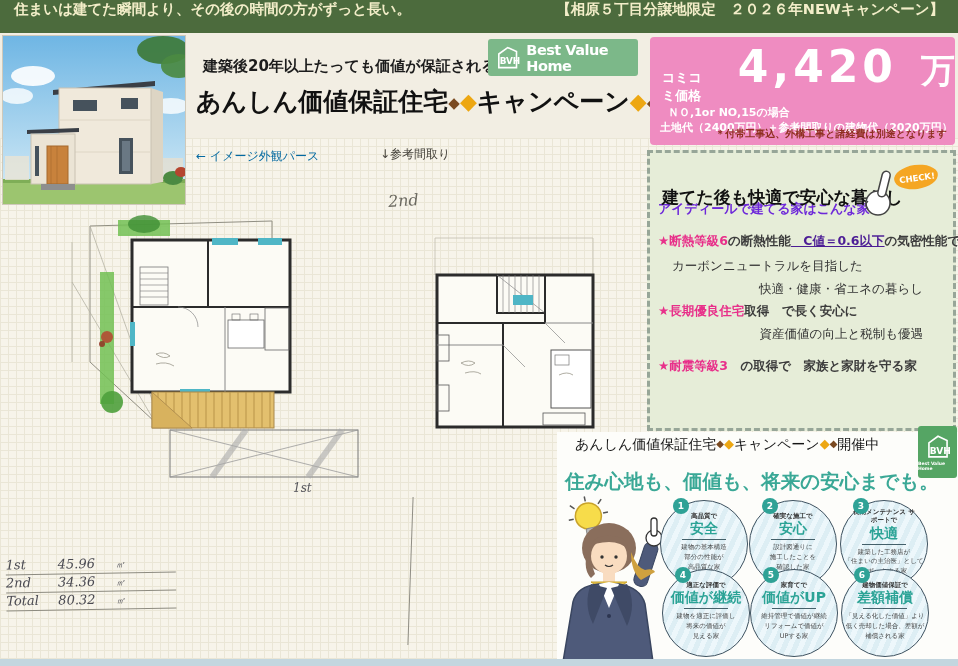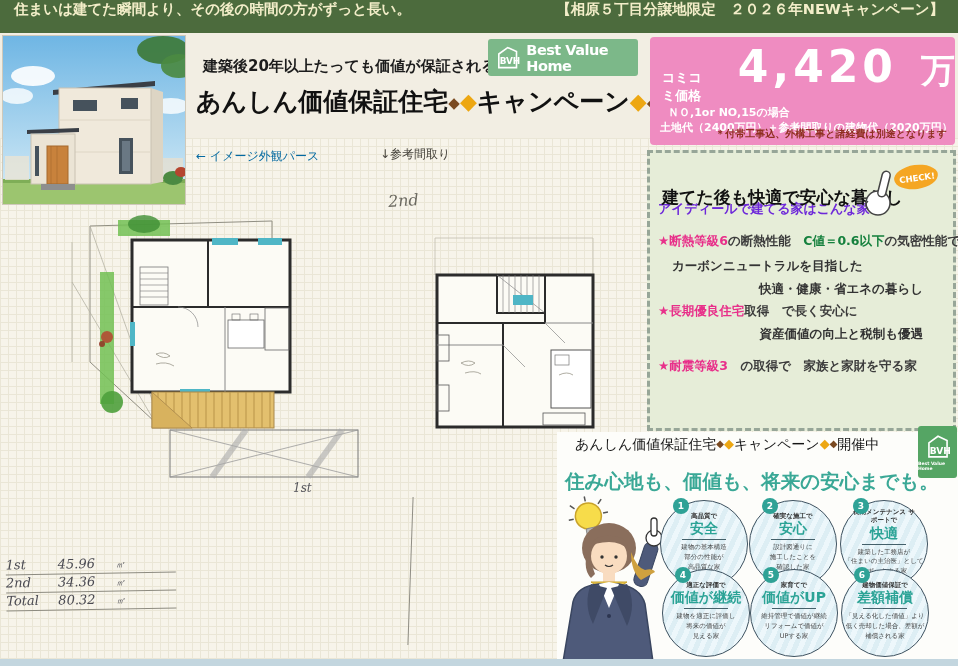--- a/index.html
+++ b/index.html
@@ -70,22 +70,22 @@
   .area-unit { font-size:9px; }
 
   
   .features { position:absolute; left:647px; top:150px; width:309px; height:281px;
     background:#e6edd8; border:3px dashed #97a698; }
   .f-intro1 { position:absolute; left:8px; top:12px; font-size:13px; font-weight:bold; color:#6d28d9;margin-top:35px; }
   .f-intro2 { position:absolute; left:12px; top:33px; font-size:17px; font-weight:bold; color:#111; }
   .f-check { position:absolute; left:206px; top:8px; width:86px; height:58px; }
   .f-line { position:absolute; font-size:12.5px; font-weight:bold; color:#3c3c3c; white-space:nowrap; }
   .hl-m { color:#e8308a; }
-  .hl-g { color:#15803d; }
-  .f-sub { position:absolute; font-size:12.5px; font-weight:bold; color:#333; }
+  .hl-g { color:#4c1d95;text-decoration:underline; }
+  .f-sub { position:absolute; font-size:12.5px; font-weight:normal; color:#333; }
 
   
   .campaign { position:absolute; left:557px; top:432px; width:401px; height:227px;
     background:#fdfdfa; overflow:hidden; }
   .c-heading { position:absolute; left:18px; top:4px; font-size:14px; font-weight:normal; color:#151515; white-space:nowrap; }
   .c-heading .d-sm { font-size:10px; }
   .c-heading .d-lg { font-size:13px; }
   .c-tagline { position:absolute; left:8px; top:36px; font-size:19.5px; font-weight:bold; color:#3aa896; white-space:nowrap; }
   .bulb { position:absolute; left:6px; top:62px; }
   .woman { position:absolute; left:-6px; top:80px; }

